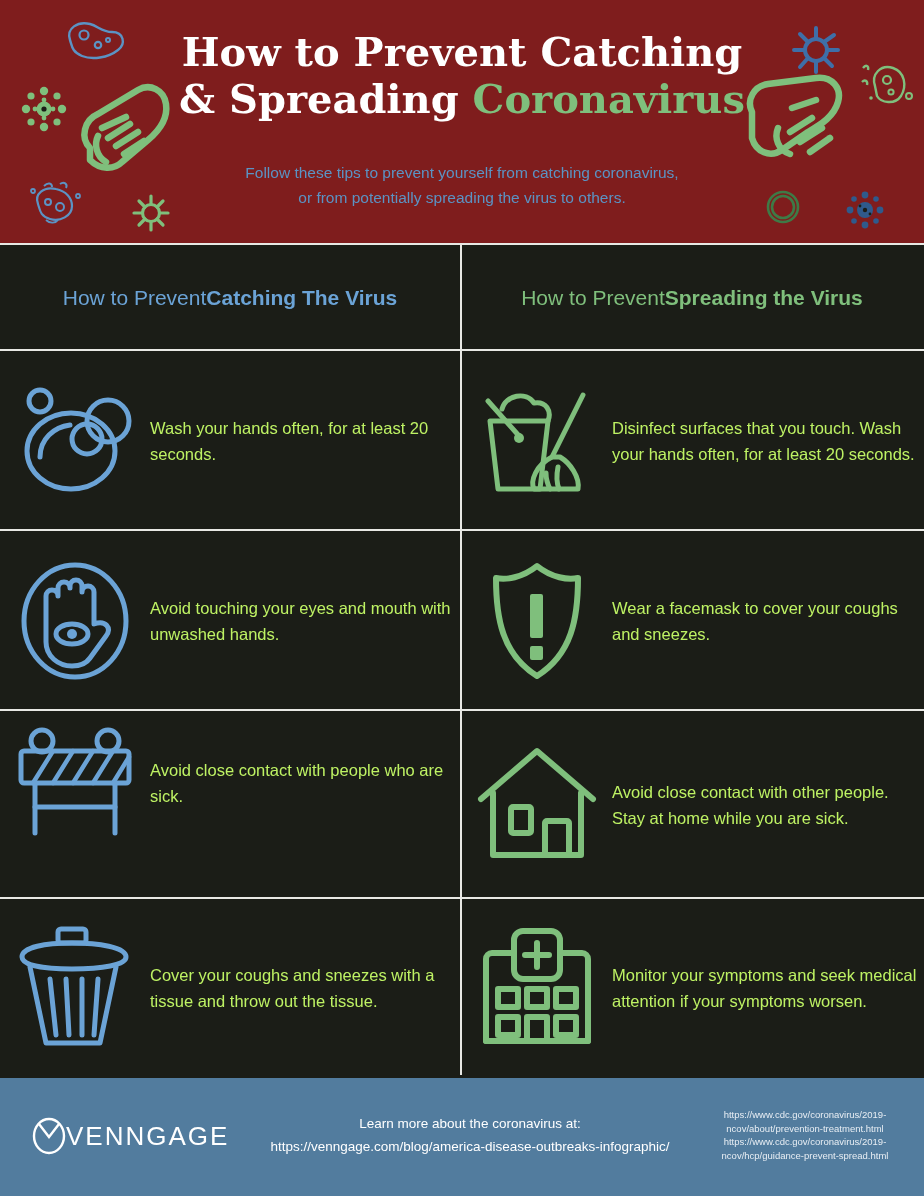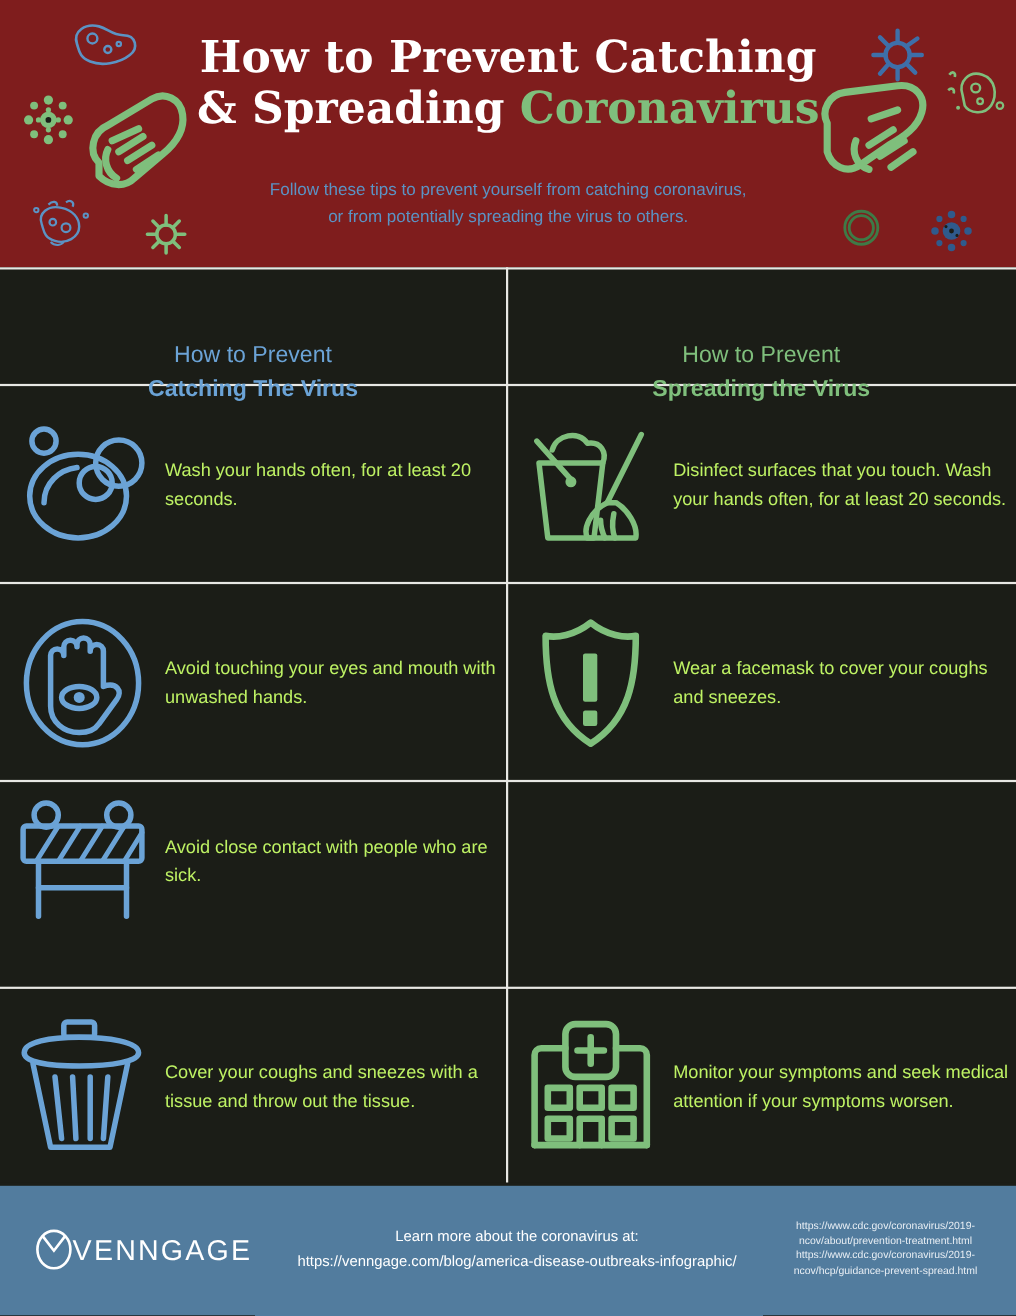--- a/index.html
+++ b/index.html
@@ -46,21 +46,21 @@
     width:150px; min-width:150px; display:flex;
     align-items:center; justify-content:center;
   }
   .cell .cell-text {
     font-family:"Liberation Sans", sans-serif;
     font-size:16.5px; color:#bef264; line-height:26px;
   }
 
   .col-head {
     position:absolute; width:460px; top:0; height:108px;
-    display:flex; flex-direction:column; align-items:center; justify-content:center;margin-top:41px;
+    display:flex; flex-direction:row; align-items:center; justify-content:center;
   }
   .col-head .ch-top {
     font-family:"Liberation Sans", sans-serif;
     font-size:21px; font-weight:400; line-height:31px;
   }
   .col-head .ch-bot {
     font-family:"Liberation Sans", sans-serif;
     font-size:21px; font-weight:700; line-height:31px;
   }
   .blue-txt { color:#6ba3d6; }
@@ -311,20 +311,33 @@
             <rect x="8" y="26" width="108" height="32" rx="3"></rect>
             <path d="M20 58 L40 26 M40 58 L60 26 M60 58 L80 26 M80 58 L100 26 M100 58 L116 32" stroke-width="4.5"></path>
             <path d="M22 58 L22 108 M102 58 L102 108"></path>
             <path d="M22 82 L102 82"></path>
           </g>
         </svg>
       </div>
       <div class="cell-text">Avoid close contact with people who are sick.</div>
     </div>
 
+    <div class="cell" style="left:462px; top:470px; height:184px;">
+      <div class="icon-wrap">
+        <svg width="124" height="116" viewBox="0 0 124 116">
+          <g fill="none" stroke="#7fbf7c" stroke-width="6" stroke-linecap="round" stroke-linejoin="round">
+            <path d="M6 52 L62 4 L118 52"></path>
+            <path d="M18 46 L18 108 L106 108 L106 46"></path>
+            <rect x="36" y="60" width="20" height="26" rx="2"></rect>
+            <rect x="70" y="74" width="24" height="34" rx="2"></rect>
+          </g>
+        </svg>
+      </div>
+      <div class="cell-text">Avoid close contact with other people. Stay at home while you are sick.</div>
+    </div>
 
     <div class="cell" style="left:0px; top:658px; height:174px;">
       <div class="icon-wrap">
         <svg width="118" height="126" viewBox="0 0 118 126">
           <g fill="none" stroke="#6ba3d6" stroke-width="5" stroke-linecap="round" stroke-linejoin="round">
             <rect x="42" y="4" width="28" height="14" rx="3"></rect>
             <path d="M6 32 C6 22 30 18 56 18 C82 18 110 22 110 32 C110 40 86 44 56 44 C26 44 6 40 6 32 Z"></path>
             <path d="M14 42 L30 118 L84 118 L100 42"></path>
             <path d="M34 54 L40 110 M50 54 L53 110 M66 54 L66 110 M82 54 L78 110"></path>
           </g>

